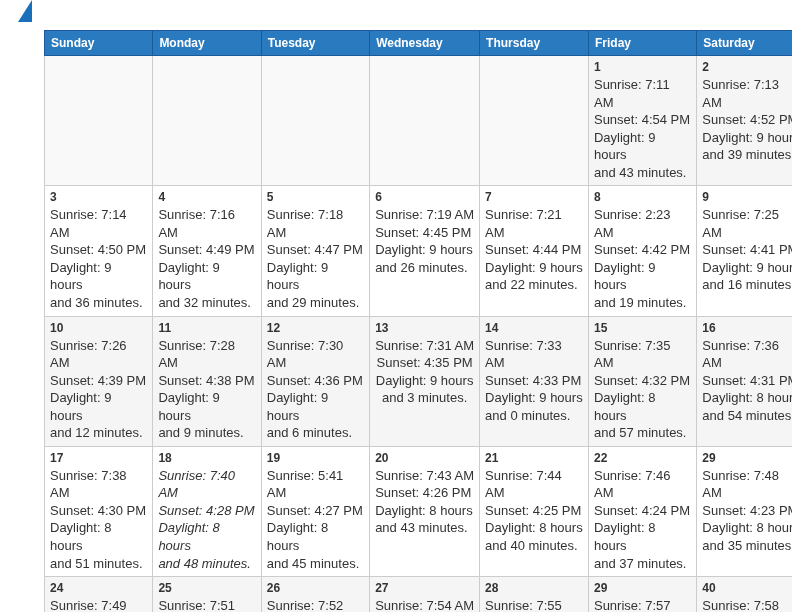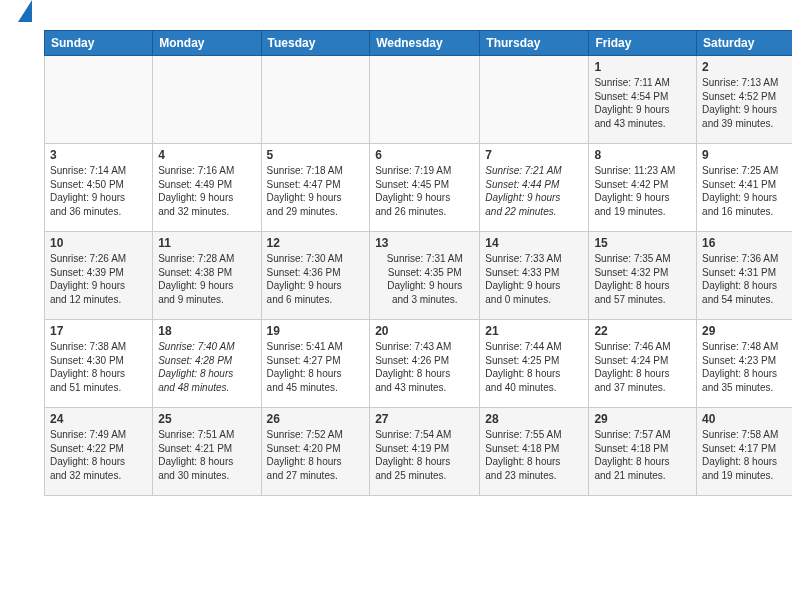--- a/index.html
+++ b/index.html
@@ -66,21 +66,21 @@
     .calendar tbody tr:nth-child(even) td {
       background: #fff;
     }
     .day-num {
       font-weight: bold;
       font-size: 12px;
       margin-bottom: 2px;
       display: block;
     }
     .day-detail {
-      font-size: 10px;
+      font-size: 13px;
       line-height: 1.35;
       color: #333;
     }
     .empty-cell {
       background: #f9f9f9 !important;
     }
   </style>
 </head>
 <body>
 
@@ -161,28 +161,28 @@
           </td>
           <td>
             <span class="day-num">6</span>
             <div class="day-detail" style="white-space: pre-line;">Sunrise: 7:19 AM
 Sunset: 4:45 PM
 Daylight: 9 hours
 and 26 minutes.</div>
           </td>
           <td>
             <span class="day-num">7</span>
-            <div class="day-detail" style="white-space: pre-line; font-style: italic;">Sunrise: 7:21 AM
+            <div class="day-detail" style="white-space: pre-line;">Sunrise: 7:21 AM
 Sunset: 4:44 PM
 Daylight: 9 hours
 and 22 minutes.</div>
           </td>
           <td>
             <span class="day-num">8</span>
-            <div class="day-detail" style="white-space: pre-line;">Sunrise: 11:23 AM
+            <div class="day-detail" style="white-space: pre-line;">Sunrise: 2:23 AM
 Sunset: 4:42 PM
 Daylight: 9 hours
 and 19 minutes.</div>
           </td>
           <td>
             <span class="day-num">9</span>
             <div class="day-detail" style="white-space: pre-line;">Sunrise: 7:25 AM
 Sunset: 4:41 PM
 Daylight: 9 hours
 and 16 minutes.</div>

